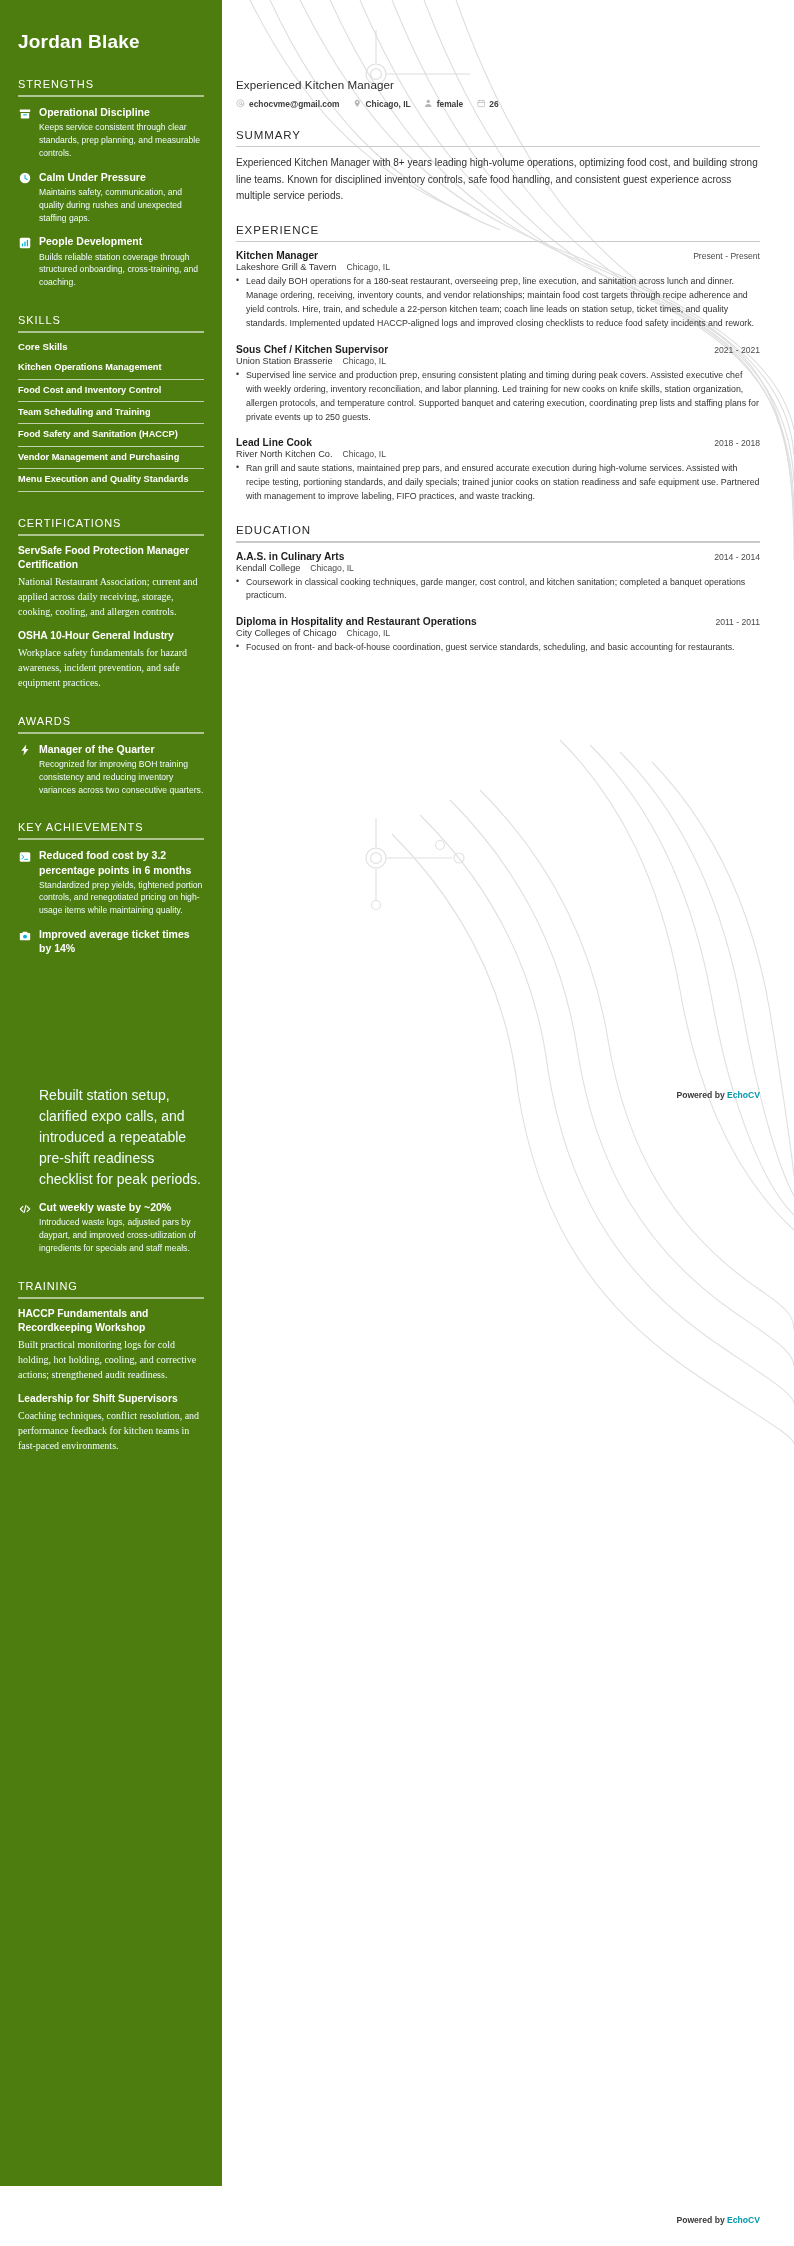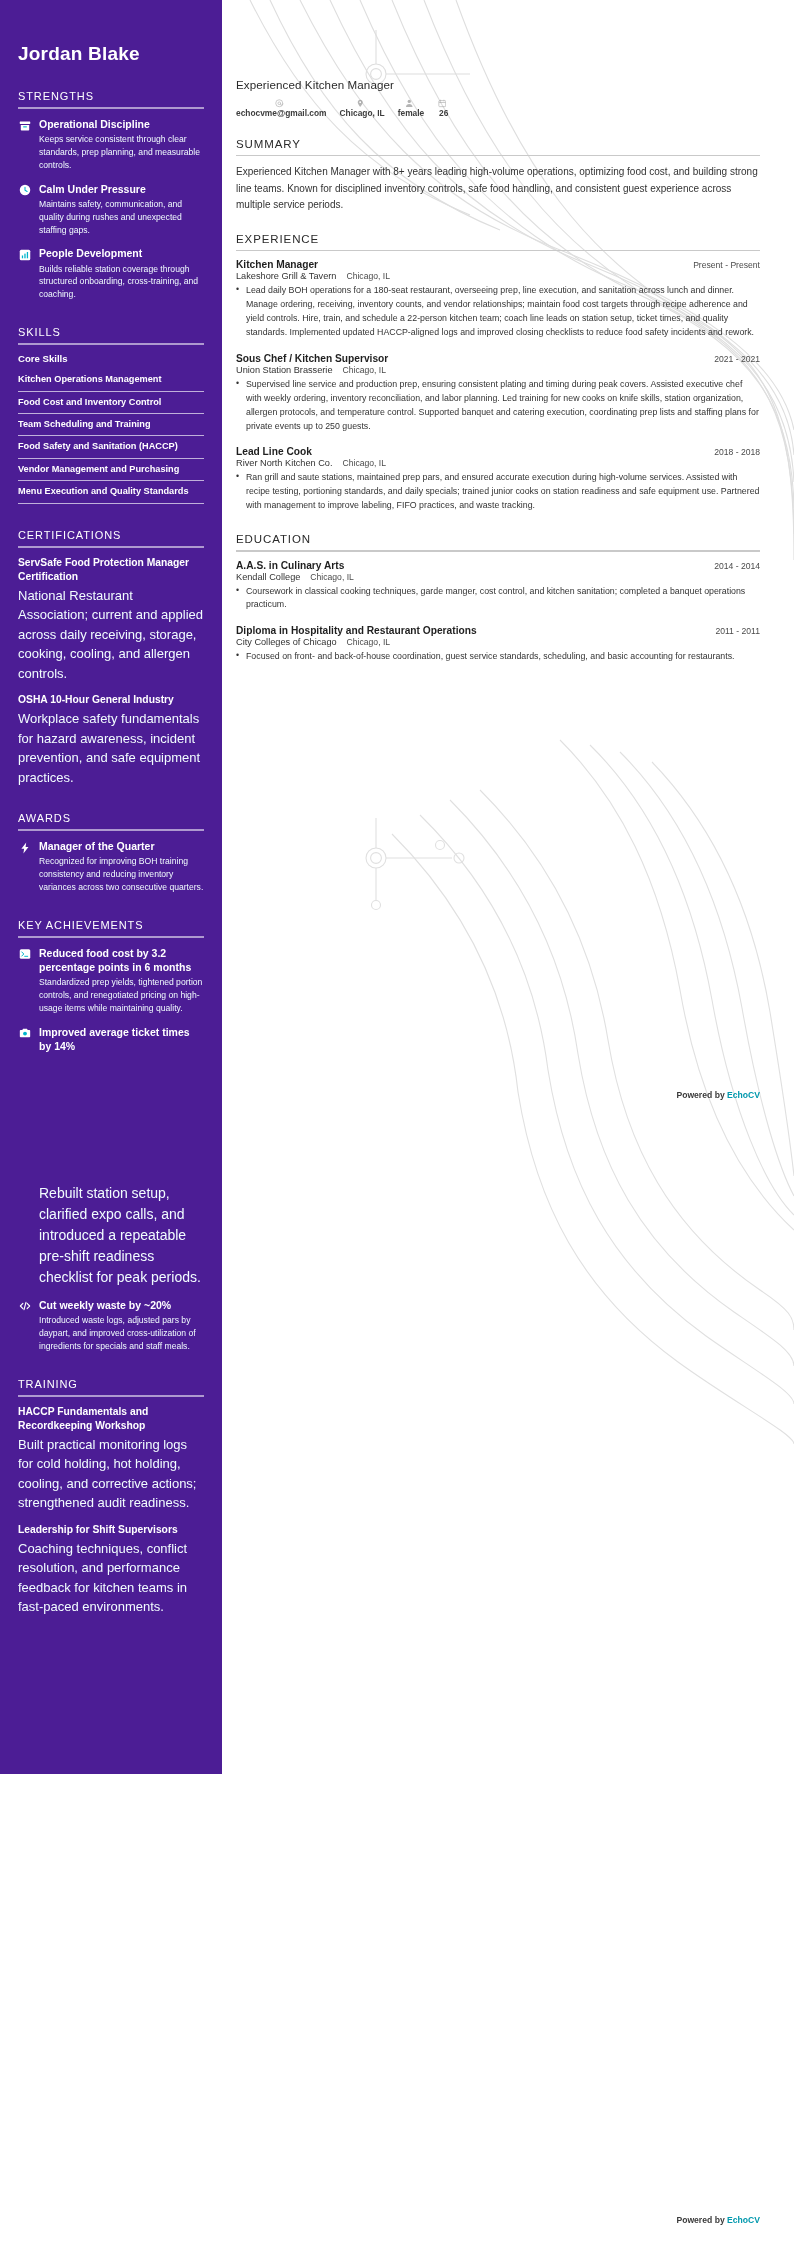--- a/index.html
+++ b/index.html
@@ -24,25 +24,25 @@
     width: 794px; height: 2246px;
     pointer-events: none;
     z-index: 0;
   }
 
   
   .sidebar {
     position: absolute;
     top: 0; left: 0;
     width: 222px;
-    height: 1774px;
-    background: #4c1d95;
+    height: 2186px;
+    background: #4d7c0f;
     color: #ffffff;
     z-index: 2;
-    padding: 16px 18px;
+    padding: 4px 18px;
   }
   .name {
     font-size: 19px;
     font-weight: bold;
     letter-spacing: 0.2px;
     margin-top: 27px;
     margin-bottom: 0;
     color: #ffffff;
   }
 
@@ -97,23 +97,24 @@
   .skill-row:first-of-type { padding-top: 0; }
 
   .cert-block { margin-bottom: 10px; }
   .cert-title {
     font-size: 10.3px;
     font-weight: bold;
     line-height: 1.36;
     margin-bottom: 2px;
   }
   .cert-desc {
-    font-size: 13px;
+    font-size: 10px;
     line-height: 1.5;
     color: #f2fdff;
+    font-family: Liberation Serif, serif;
   }
 
   .cont-desc {
     font-size: 14px;
     line-height: 1.5;
     color: #f2fdff;
     margin-left: 21px;
     margin-bottom: 10px;
   }
 
@@ -135,26 +136,25 @@
   }
   .contact-row {
     display: flex;
     align-items: center;
     flex-wrap: wrap;
     gap: 0px;
     margin-bottom: 20px;
   }
   .contact-item {
     display: flex;
-    align-items: center;
+    align-items: flex-start;
     font-size: 8.4px;
     font-weight: bold;
     color: #3d3d3d;
     margin-right: 13px;
-    flex-direction: column;
   }
   .contact-item .ci {
     width: 9px; height: 9px;
     margin-right: 4px;
     display: flex; align-items: center; justify-content: center;
     opacity: 0.55;
   }
   .contact-item .ci svg { width: 8.5px; height: 8.5px; display: block; }
 
   .m-head {

